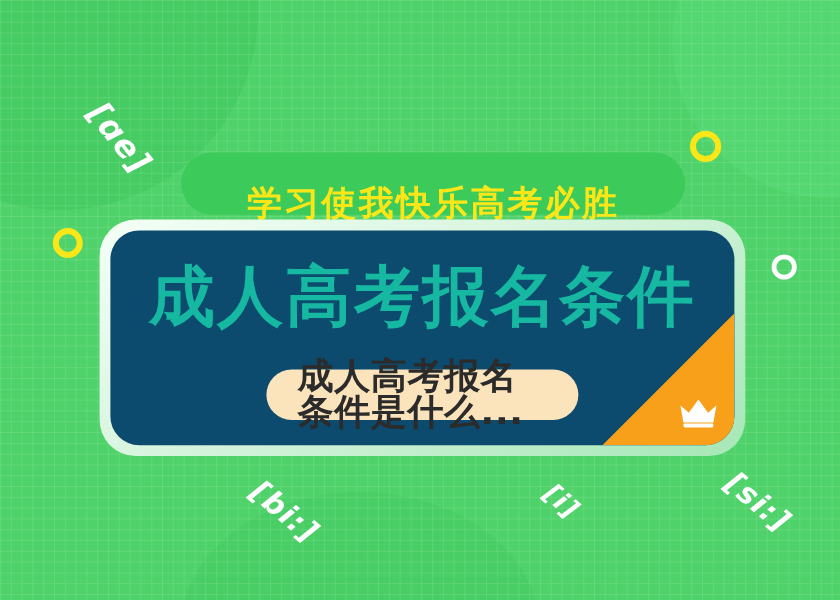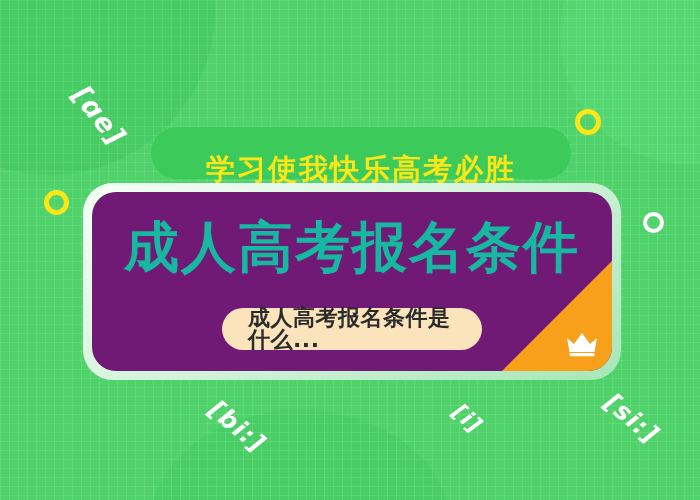--- a/index.html
+++ b/index.html
@@ -147,21 +147,21 @@
     border-radius: 30px;
     background: linear-gradient(150deg, #f4fff6 0%, #d6f4dd 45%, #a6e7b7 100%);
     filter: blur(0.5px);
   }
   .card {
     position: absolute;
     left: 9px;
     top: 9px;
     right: 9px;
     bottom: 9px;
-    background: #701a75;
+    background: #0c4a6e;
     border-radius: 24px;
     overflow: hidden;
   }
 
   .card-title {
     position: absolute;
     left: 0;
     right: 0;
     top: 28px;
     text-align: center;
@@ -182,21 +182,21 @@
     padding: 0 26px;
     background: #fbe3bb;
     border-radius: 21px;
     display: flex;
     align-items: center;
     justify-content: center;
   }
   .card-subtitle-text {
     color: #2b2b2b;
     font-family: "DejaVu Sans", "Liberation Sans", sans-serif;
-    font-size: 22px;
+    font-size: 30px;
     font-weight: 700;
     letter-spacing: 0.5px;
     line-height: 1;
   }
 
   
   .corner-ribbon {
     position: absolute;
     right: 0;
     bottom: 0;

